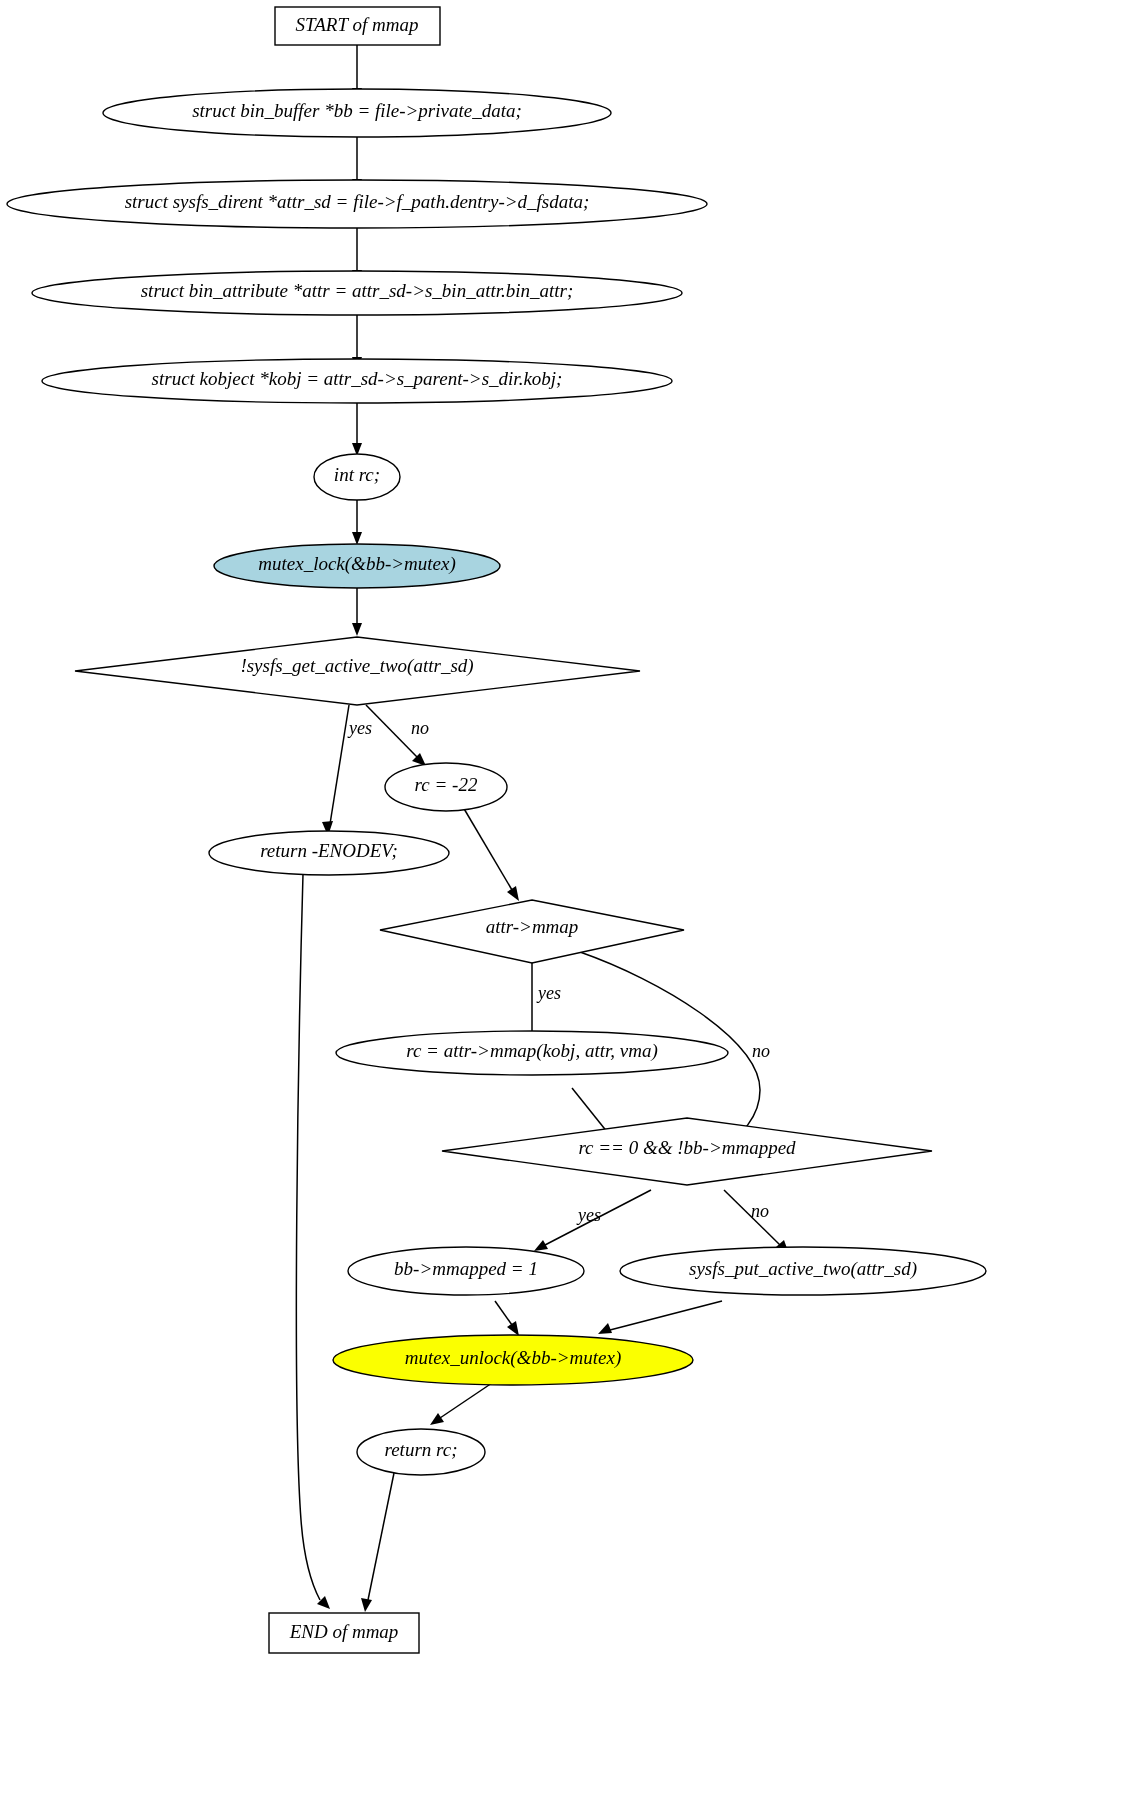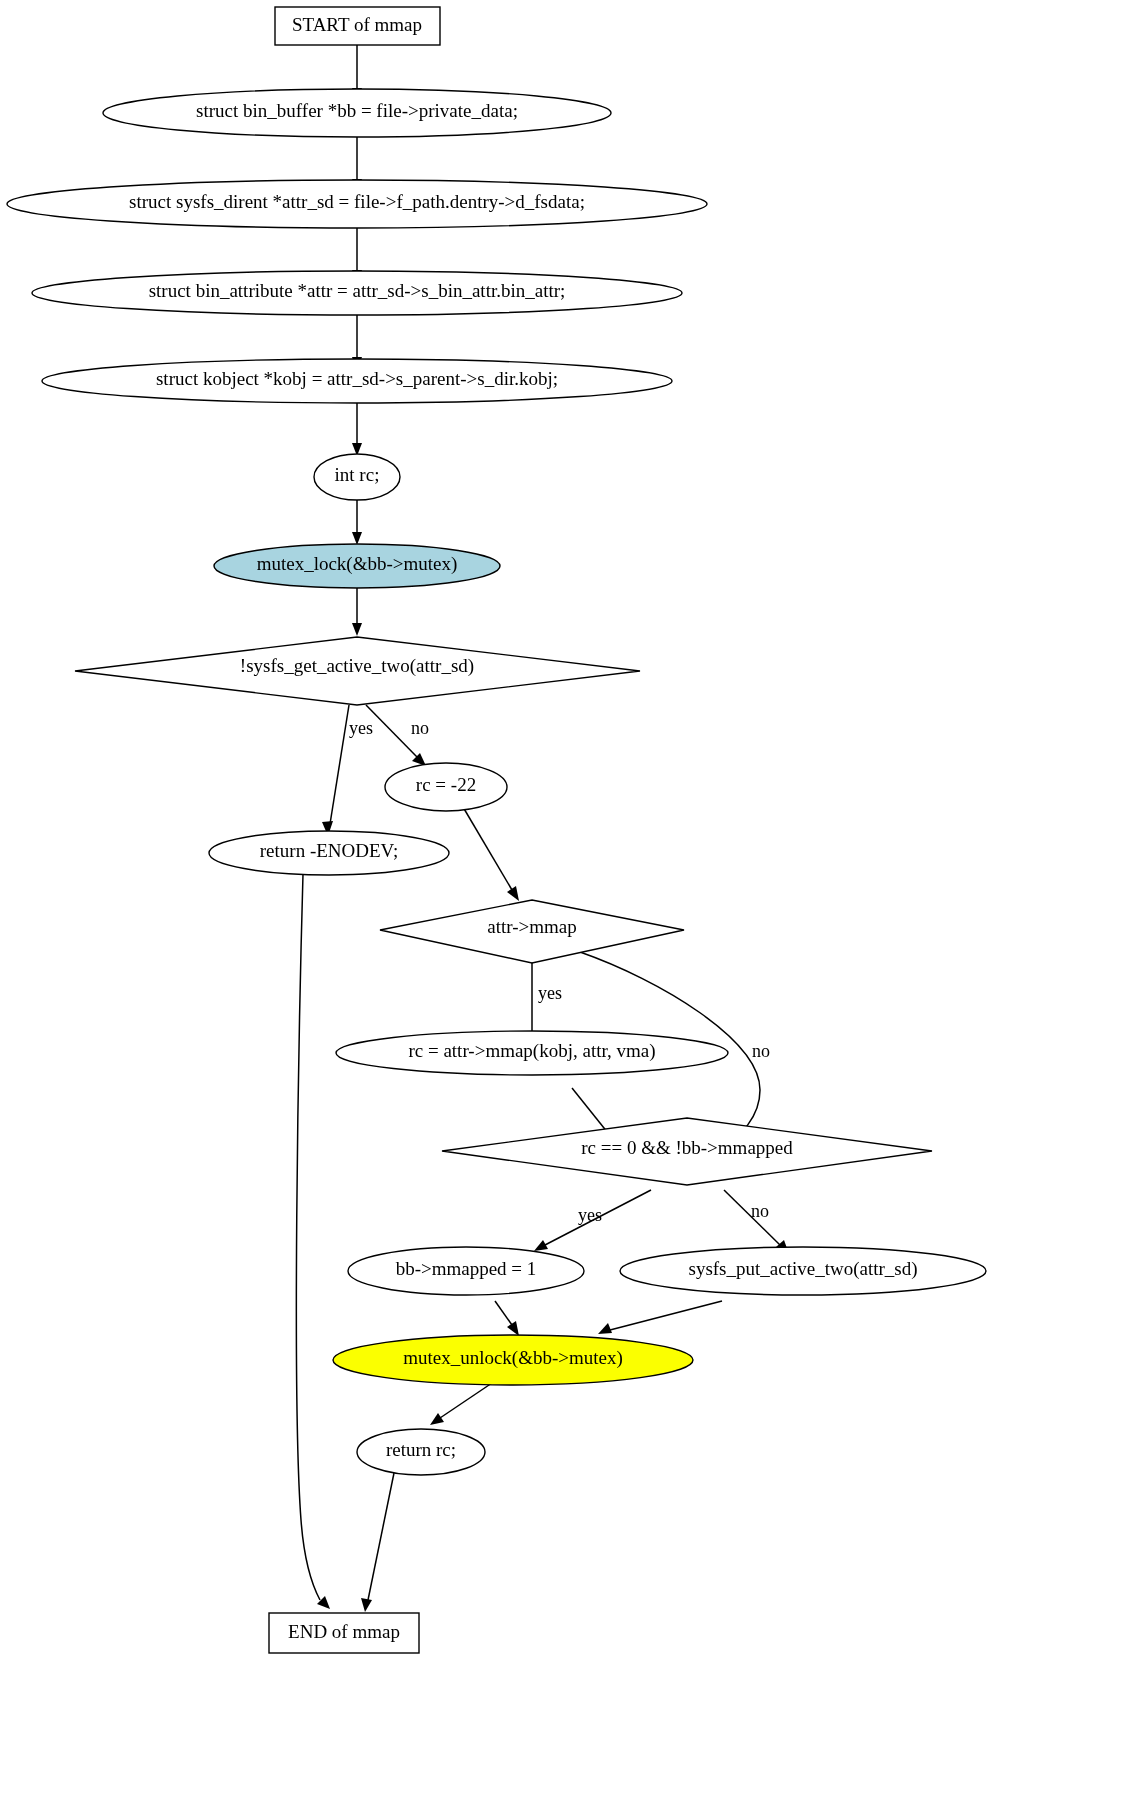--- a/index.html
+++ b/index.html
@@ -6,20 +6,21 @@
     margin: 0;
     padding: 0;
     background: #ffffff;
   }
   #canvas-wrap {
     position: relative;
     width: 1132px;
     height: 1800px;
     background: #ffffff;
     overflow: hidden;
+    font-style: italic;
   }
   svg#flow {
     display: block;
     width: 1132px;
     height: 1800px;
     font-family: "Liberation Serif", "DejaVu Serif", serif;
   }
   .node-shape {
     fill: #ffffff;
     stroke: #000000;

